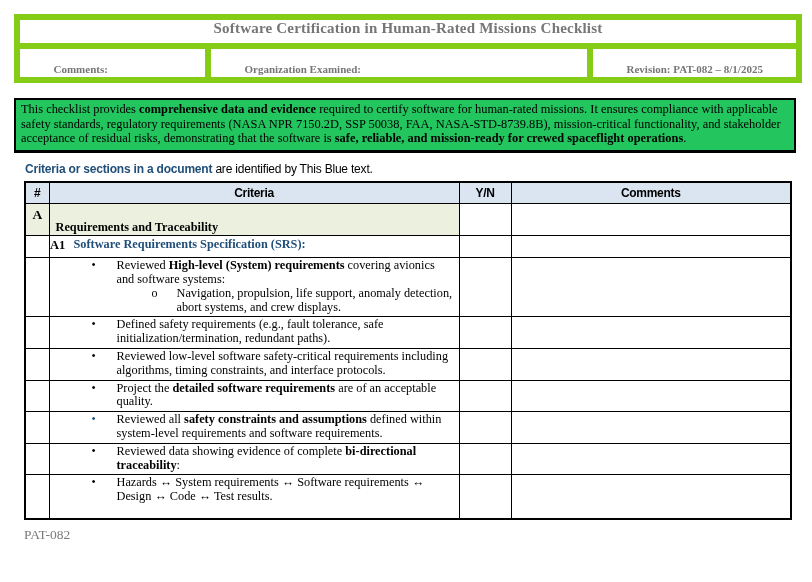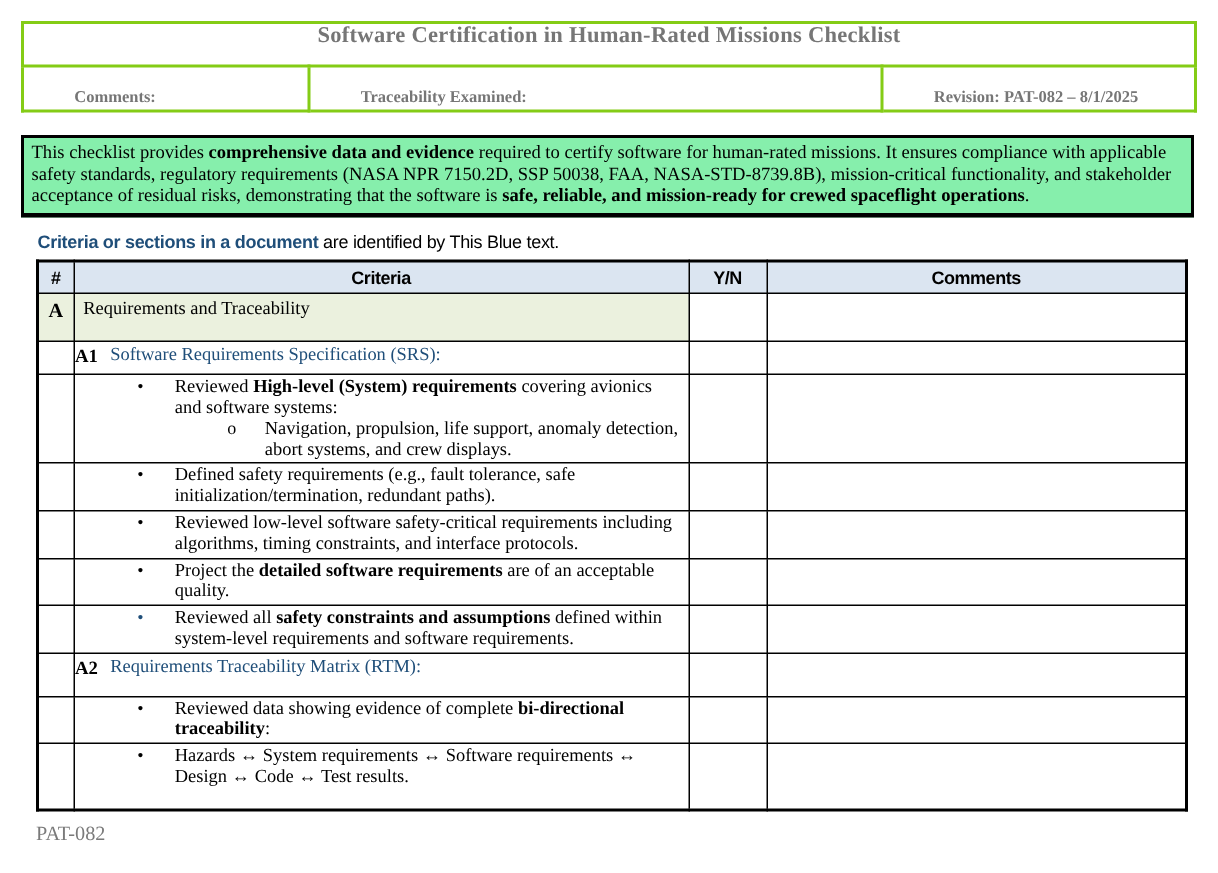--- a/index.html
+++ b/index.html
@@ -9,36 +9,36 @@
     font-family:"Liberation Serif", serif; color:#000;
   }
   .page { width:812px; height:582px; }
 
   
   table.hdr {
     border-collapse:collapse; table-layout:fixed;
     width:782px; margin:14px 0 0 14px;
     border:2px solid #000;
   }
-  table.hdr td { border:2px solid #84cc16; vertical-align:top; }
+  table.hdr td { border:6px solid #84cc16; vertical-align:top; }
   td.doc-title {
     height:29px; text-align:center; vertical-align:middle;
     font-weight:bold; font-size:15px; color:#767676;
     letter-spacing:0.2px;
   }
   td.hdr-cell {
     height:17px; font-weight:bold; font-size:11px; color:#767676;
     padding:2px 6px; white-space:pre-wrap;
   }
   col.hc1 { width:191px; } col.hc2 { width:382px; } col.hc3 { width:209px; }
 
   
   .intro {
     width:782px; margin:15px 0 0 14px;
-    background:#86efac; border:2px solid #000; border-bottom-width:3px;
+    background:#22c55e; border:2px solid #000; border-bottom-width:3px;
     padding:2px 5px 4px 5px;
     font-size:12.4px; line-height:14.6px;
   }
   .intro b, .seg-b { font-weight:bold; }
 
   
   .legend {
     margin:9px 0 5px 25px;
     font-family:"Liberation Sans", sans-serif;
     font-size:12px; letter-spacing:-0.2px;
@@ -63,25 +63,25 @@
   }
   tr.colhead th.center { text-align:center; padding:3px 0 0 0; }
 
   td.num {
     text-align:center; font-weight:bold; font-size:12.5px; padding-top:2px;
   }
   tr.section td.num, tr.section td.crit { background:#ebf1de; }
   tr.section td { height:32px; }
   tr.section td.num { font-size:13.5px; padding-top:3px; }
   td.section-title {
-    font-weight:normal; font-size:14px; padding:3px 4px 0 6px;margin-top:44px;
+    font-weight:bold; font-size:14px; padding:17px 4px 0 6px;margin-top:44px;
   }
   tr.heading td { height:22px;padding-left:24px; }
   td.heading-title {
-    color:#1f4e79; font-weight:normal; font-size:12.8px;
+    color:#1f4e79; font-weight:bold; font-size:12.8px;
     padding:2px 4px 0 5px;
   }
   td.crit { font-size:12.3px; line-height:13.8px; }
   td.bullets-cell { padding:1px 0 2px 0; }
 
   .bullet-item { display:flex; align-items:flex-start; }
   .bullet-item .marker { flex:none; width:25px; font-size:12px; }
   .bullet-item.lvl1 { padding-left:42px; }
   .bullet-item.lvl2 { padding-left:102px; }
   .bullet-item .btext { flex:1; padding-right:6px; }
@@ -104,21 +104,21 @@
         <col class="hc3">
       </colgroup>
     <tbody>
       <tr>
         <td class="doc-title" colspan="3">Software Certification in Human-Rated Missions Checklist</td>
       </tr>
       <tr>
         <td class="hdr-cell">
           <span>Comments:</span></td>
         <td class="hdr-cell">
-          <span>Traceability Examined:</span></td>
+          <span>Organization Examined:</span></td>
         <td class="hdr-cell">
           <span>Revision: PAT-082 – 8/1/2025</span></td>
       </tr>
     </tbody>
   </table>
 
   <div class="intro"><span>This checklist provides </span><span class="seg-b">comprehensive data and evidence</span><span> required to certify software for human-rated missions. It ensures compliance with applicable safety standards, regulatory requirements (NASA NPR 7150.2D, SSP 50038, FAA, NASA-STD-8739.8B), mission-critical functionality, and stakeholder acceptance of residual risks, demonstrating that the software is </span><span class="seg-b">safe, reliable, and mission-ready for crewed spaceflight operations</span><span>.</span></div>
 
   <div class="legend">
     <span class="blue">Criteria or sections in a document</span><span> are identified by This Blue text.</span>
@@ -205,26 +205,20 @@
           <td class="num"></td>
           <td class="crit bullets-cell">
             <div class="bullet-item lvl1">
               <span class="marker" style="color: rgb(31, 78, 121);">•</span>
               <span class="btext"><span>Reviewed all </span><span class="seg-b">safety constraints and assumptions</span><span> defined within system-level requirements and software requirements.</span></span>
             </div>
           </td>
           <td class="yn"></td>
           <td class="comments"></td>
         </tr>
-        <tr class="heading">
-          <td class="num">A2</td>
-          <td class="crit heading-title">Requirements Traceability Matrix (RTM):<div class="blankline"></div></td>
-          <td class="yn"></td>
-          <td class="comments"></td>
-        </tr>
         <tr class="bullets">
           <td class="num"></td>
           <td class="crit bullets-cell">
             <div class="bullet-item lvl1">
               <span class="marker">•</span>
               <span class="btext"><span>Reviewed data showing evidence of complete </span><span class="seg-b">bi-directional traceability</span><span>:</span></span>
             </div>
           </td>
           <td class="yn"></td>
           <td class="comments"></td>

